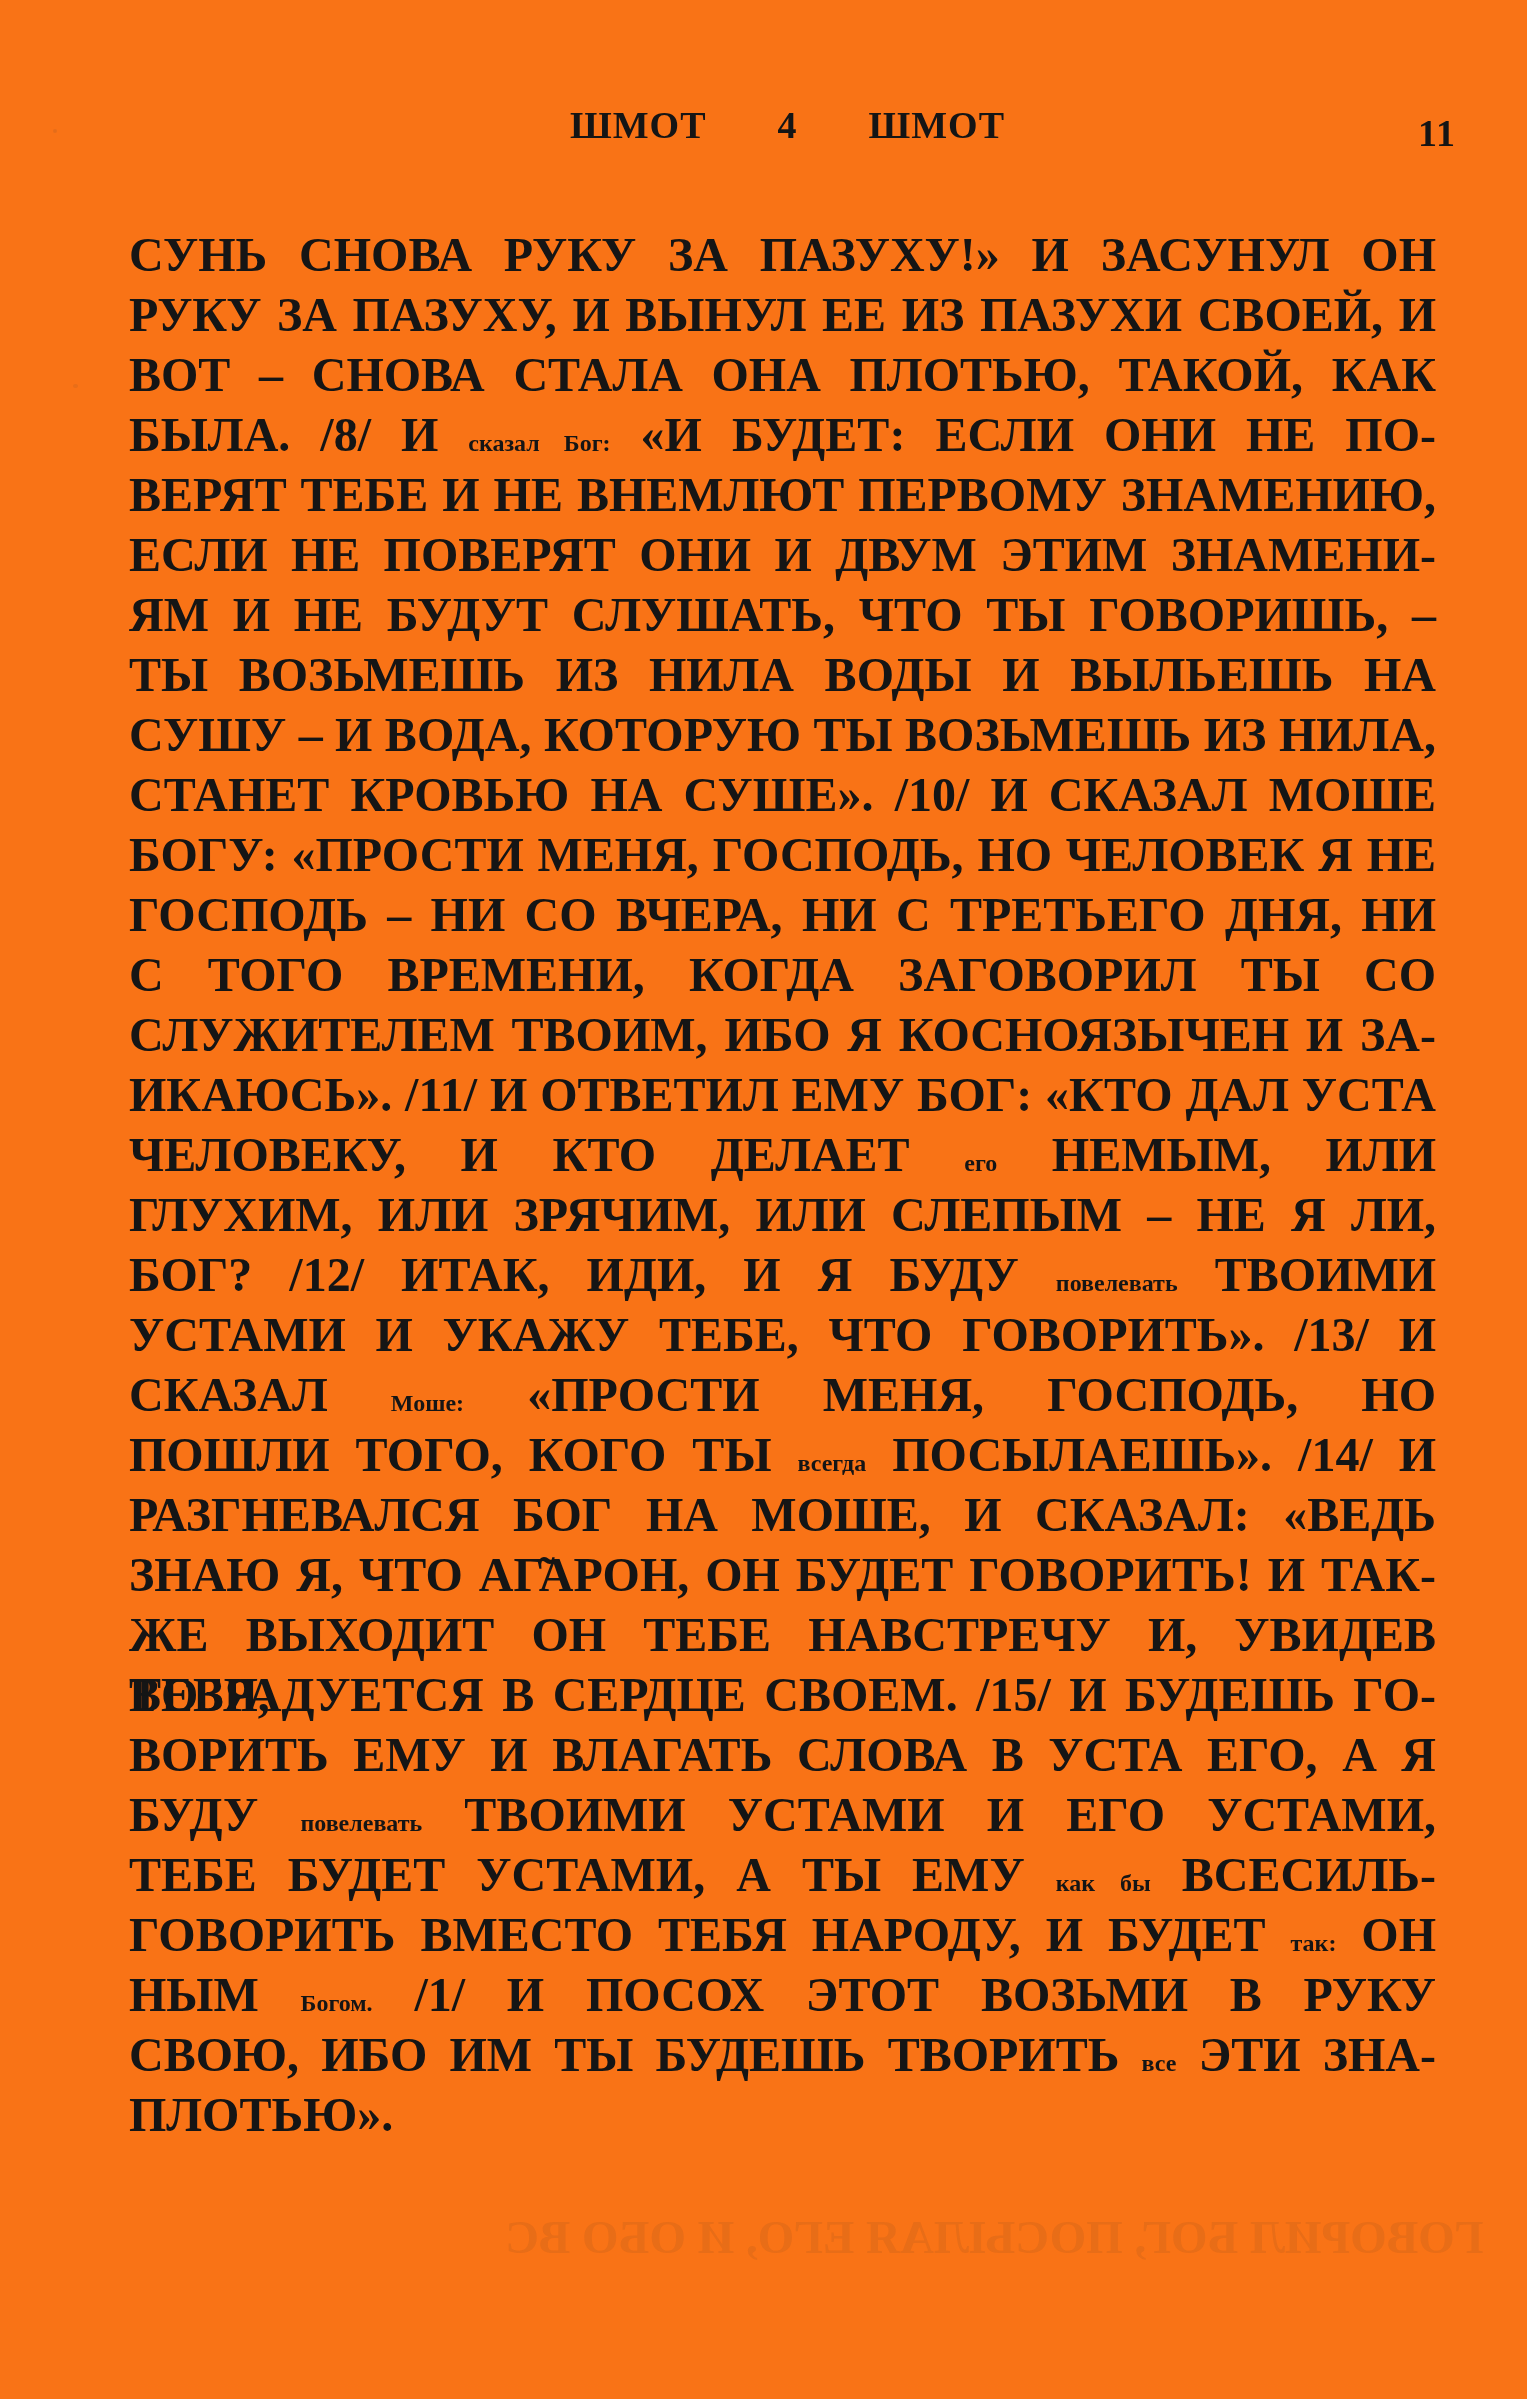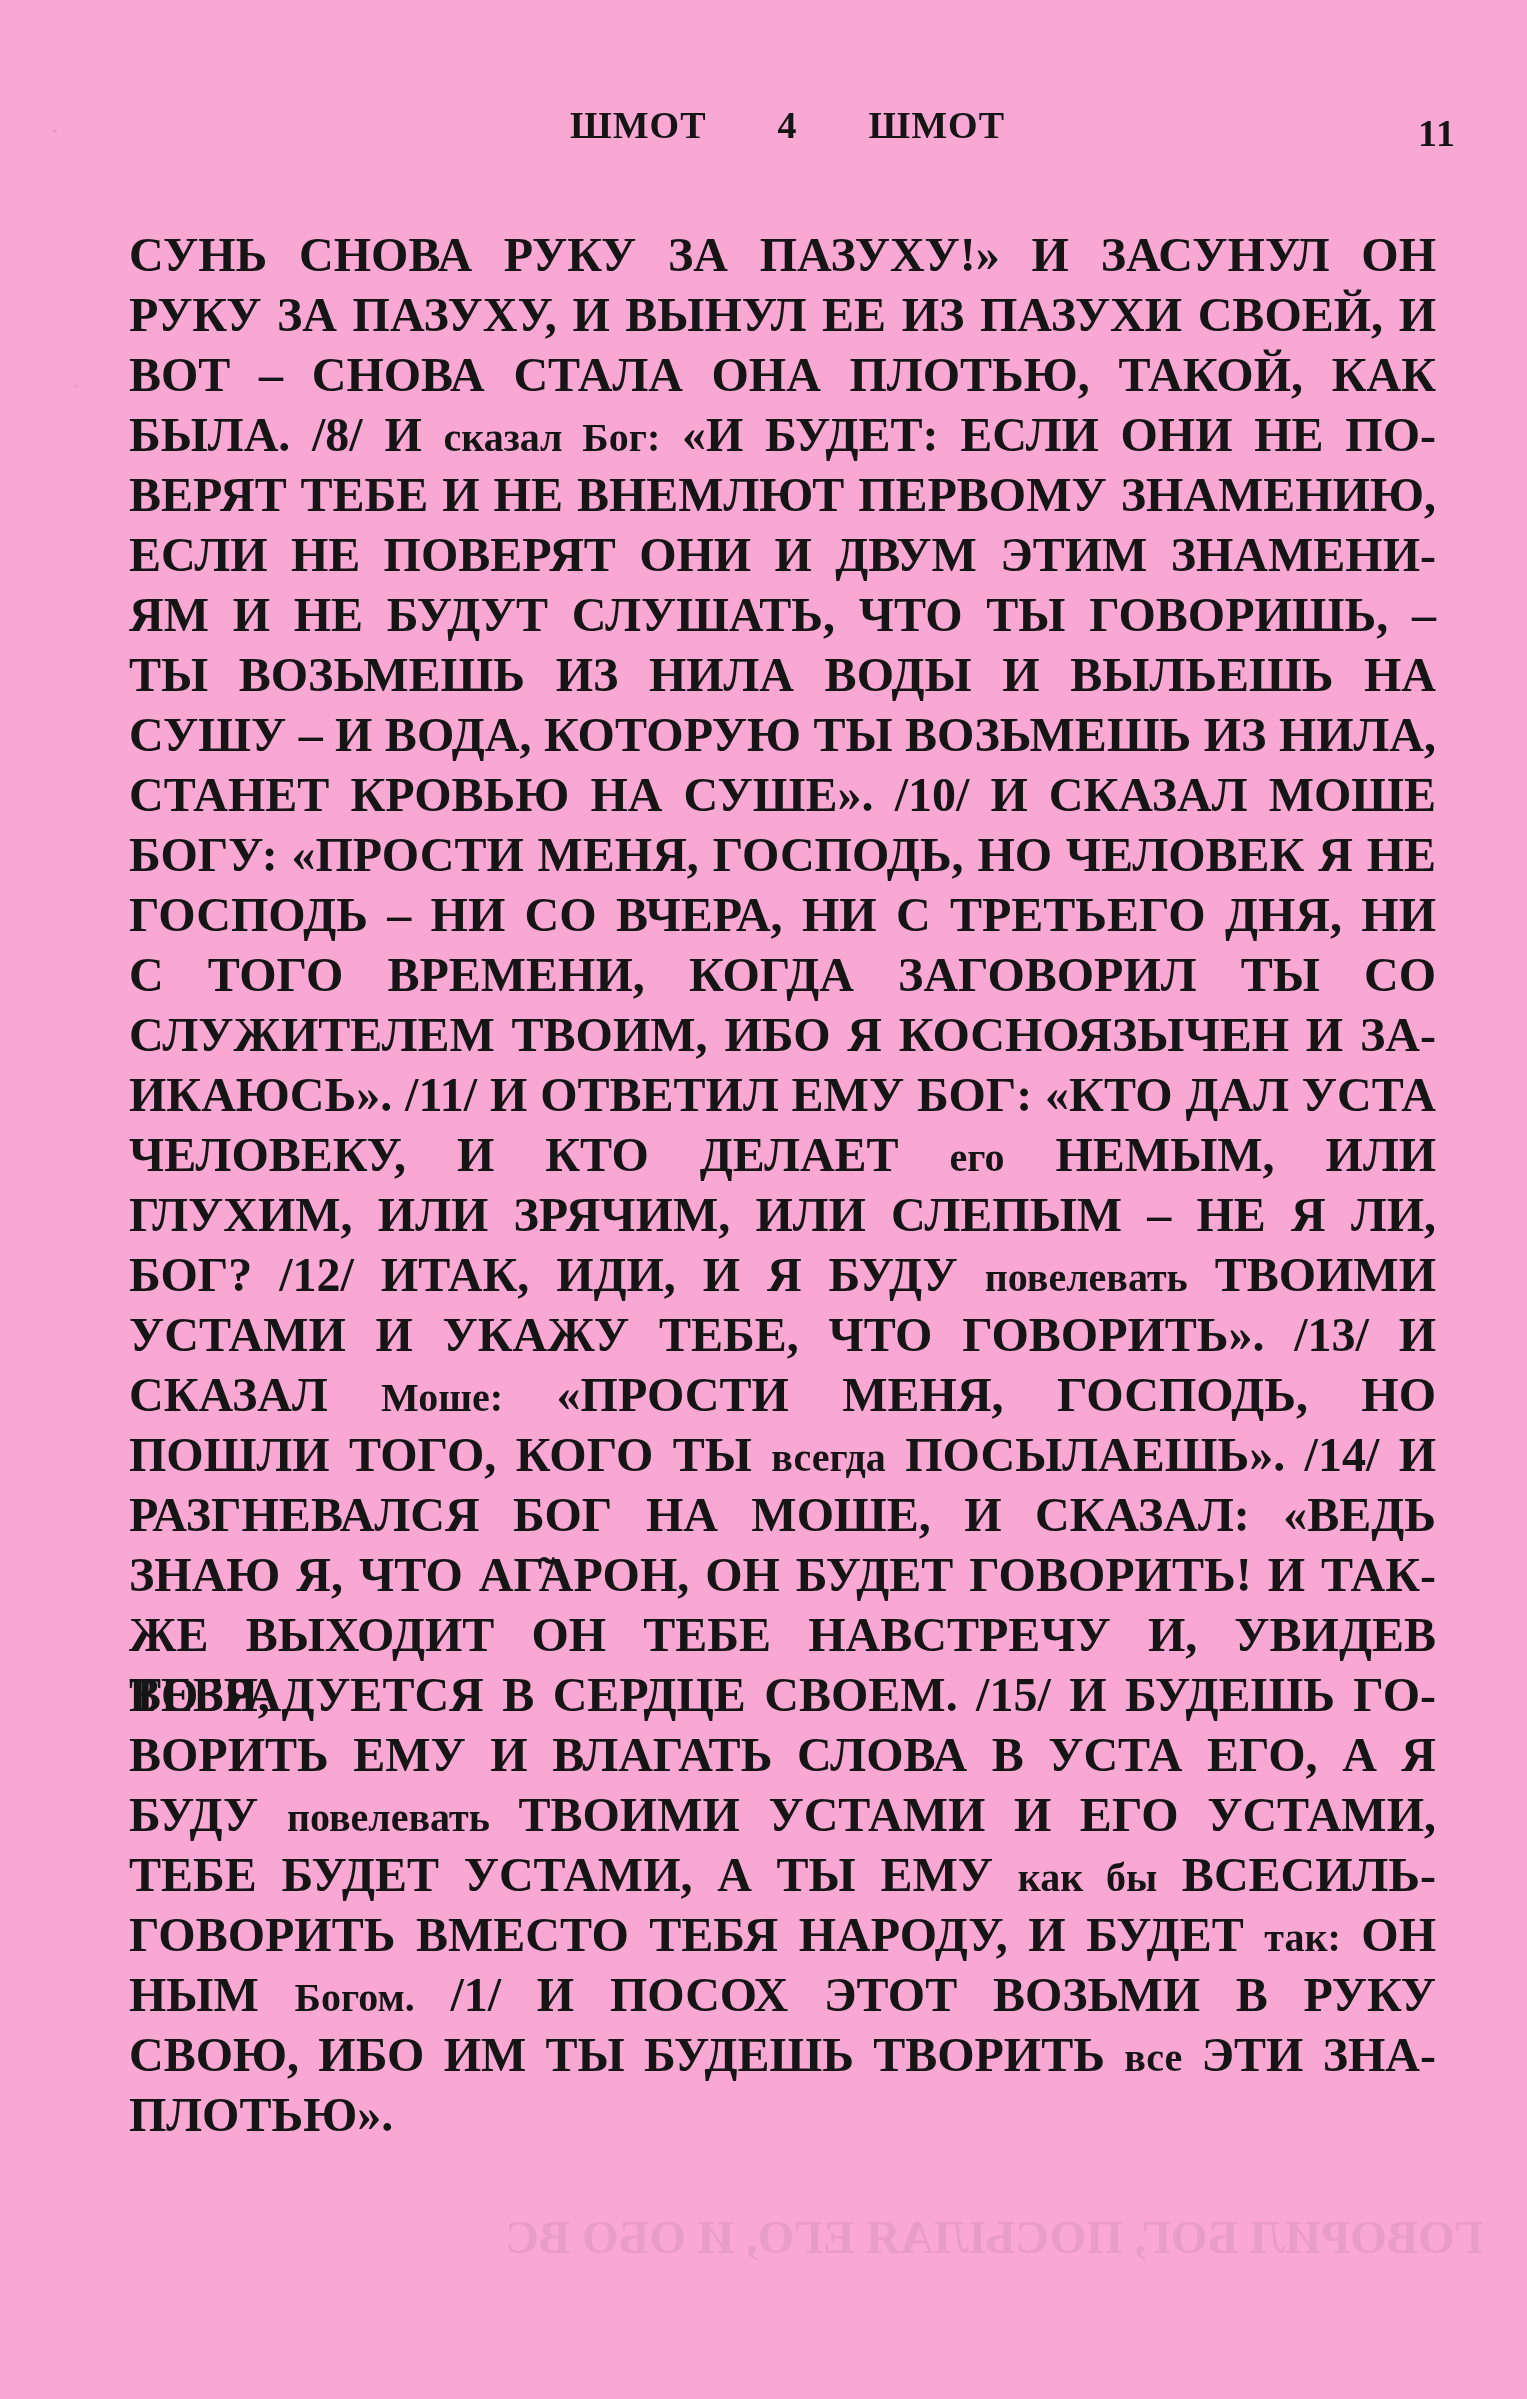--- a/index.html
+++ b/index.html
@@ -1,21 +1,21 @@
 <!DOCTYPE html>
 <html><head>
 <meta charset="utf-8">
 <style>
   html, body { margin: 0; padding: 0; background: #e8e8e8; }
   .page {
     position: relative;
     width: 1528px;
     height: 2400px;
     margin: 0 auto;
-    background: #f9a8d4;
+    background: #f97316;
     color: #151515;
     font-family: "Liberation Serif", serif;
     overflow: hidden;
   }
   .running-header {
     position: absolute;
     left: 129px;
     top: 103px;
     width: 1317px;
     height: 48px;
@@ -46,21 +46,21 @@
   .line {
     text-align: justify;
     text-align-last: justify;
     height: 60px;
     white-space: normal;
   }
   .line.last {
     text-align-last: left;
   }
   .seg.small {
-    font-size: 40px;
+    font-size: 24px;
     margin-top: 30px;
   }
   .bleed-through {
     position: absolute;
     right: 45px;
     top: 2210px;
     font-weight: bold;
     font-size: 47px;
     white-space: nowrap;
     color: rgba(40, 40, 40, 0.08);

